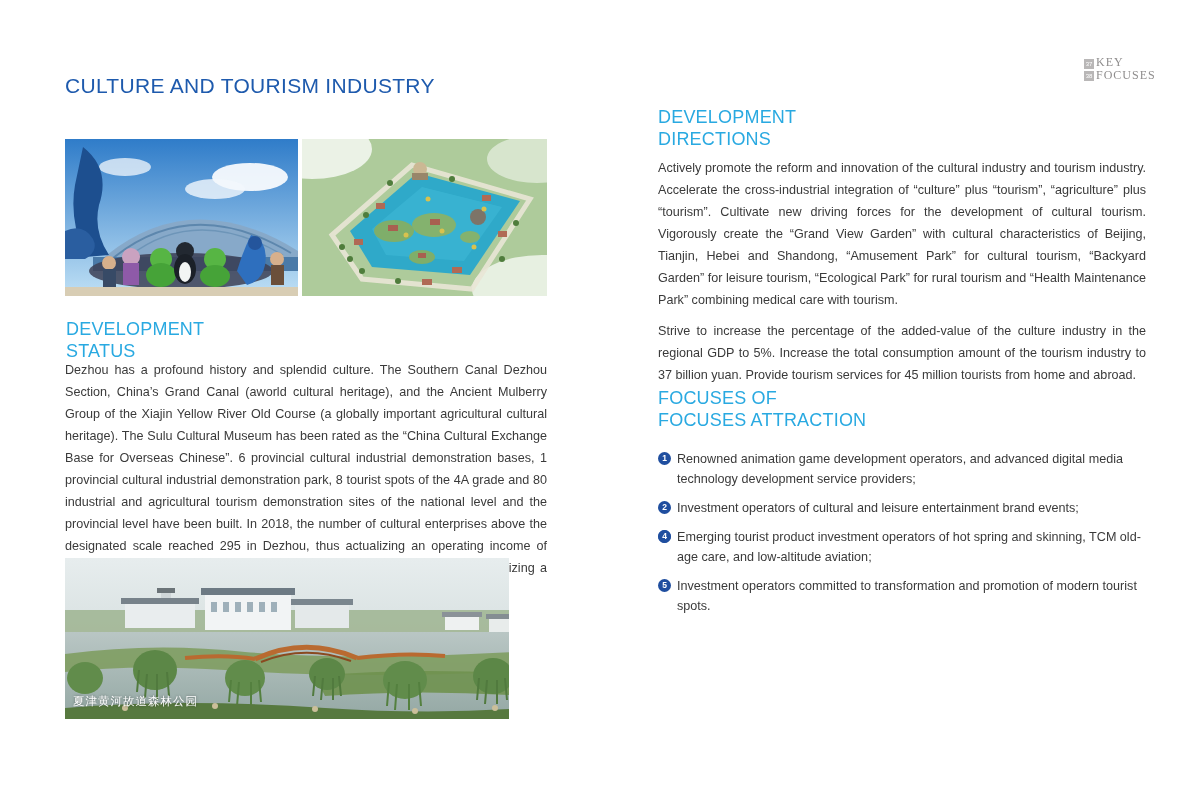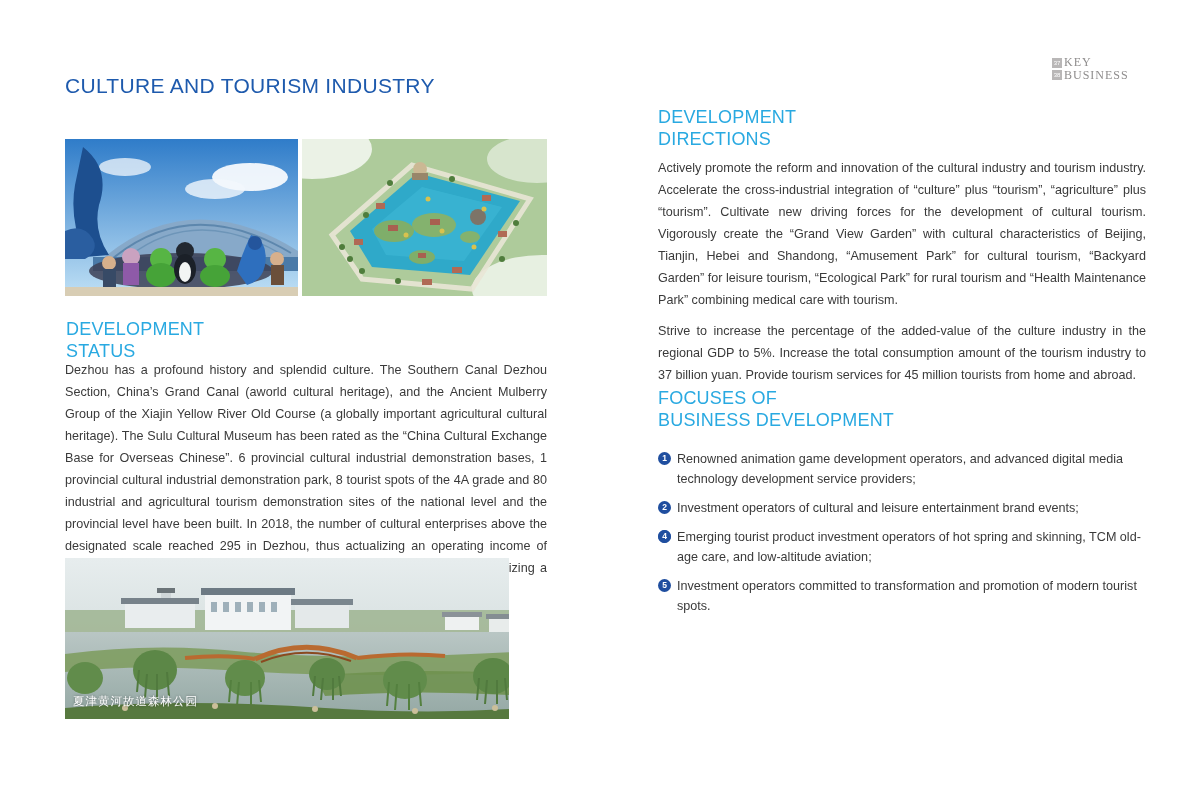--- a/index.html
+++ b/index.html
@@ -7,21 +7,21 @@
     width:1204px;height:792px;position:relative;background:#ffffff;
     font-family:"Liberation Sans", sans-serif;color:#3a3a3a;overflow:hidden;
   }
   .abs{position:absolute;}
 
   
   .page-title{
     left:65px;top:74px;font-size:21px;letter-spacing:.3px;color:#1e5aad;
     font-weight:normal;white-space:nowrap;
   }
-  .logo{left:1052px;top:56px;display:flex;align-items:flex-start;gap:2px;}
+  .logo{left:1084px;top:56px;display:flex;align-items:center;gap:2px;}
   .logo-squares{display:flex;flex-direction:column;gap:2px;padding-top:2px;}
   .logo-square{width:10px;height:10px;background:#b9b7b7;color:#ffffff;
     font-size:6px;line-height:10px;text-align:center;}
   .logo-text{font-family:"Liberation Serif", serif;color:#8f8d8d;font-size:12px;
     line-height:13px;letter-spacing:1px;}
 
   
   .sect-heading{color:#29a9e1;font-size:18px;line-height:22px;letter-spacing:.2px;}
 
   
@@ -55,21 +55,21 @@
 
 <h1 class="abs page-title" style="margin:0;">CULTURE AND TOURISM INDUSTRY</h1>
 
 <div class="abs logo">
   <div class="logo-squares">
     <div class="logo-square">37</div>
     <div class="logo-square">38</div>
   </div>
   <div class="logo-text">
     <div>KEY</div>
-    <div>BUSINESS</div>
+    <div>FOCUSES</div>
   </div>
 </div>
 
 <div class="abs photo-strip">
 
   <div class="photo" style="width:233px;height:157px;">
     <svg width="233" height="157" viewBox="0 0 233 157" preserveAspectRatio="none">
       <defs>
         <linearGradient id="sky1" x1="0" y1="0" x2="0" y2="1">
           <stop offset="0" stop-color="#2f7cc9"></stop>
@@ -266,21 +266,21 @@
   <div>DIRECTIONS</div>
 </div>
 
 <div class="abs right-col" style="top:157px;">
   <p class="body-par par-gap" style="margin:0 0 9px 0;">Actively promote the reform and innovation of the cultural industry and tourism industry. Accelerate the cross-industrial integration of “culture” plus “tourism”, “agriculture” plus “tourism”. Cultivate new driving forces for the development of cultural tourism. Vigorously create the “Grand View Garden” with cultural characteristics of Beijing, Tianjin, Hebei and Shandong, “Amusement Park” for cultural tourism, “Backyard Garden” for leisure tourism, “Ecological Park” for rural tourism and “Health Maintenance Park” combining medical care with tourism.</p>
   <p class="body-par" style="margin:0;">Strive to increase the percentage of the added-value of the culture industry in the regional GDP to 5%. Increase the total consumption amount of the tourism industry to 37 billion yuan. Provide tourism services for 45 million tourists from home and abroad.</p>
 </div>
 
 <div class="abs sect-heading" style="left:658px;top:387px;">
   <div>FOCUSES OF</div>
-  <div>BUSINESS DEVELOPMENT</div>
+  <div>FOCUSES ATTRACTION</div>
 </div>
 
 <div class="abs focus-list">
   <div class="focus-item">
     <span class="bullet">1</span>
     <span>Renowned animation game development operators, and advanced digital media technology development service providers;</span>
   </div>
   <div class="focus-item">
     <span class="bullet">2</span>
     <span>Investment operators of cultural and leisure entertainment brand events;</span>

